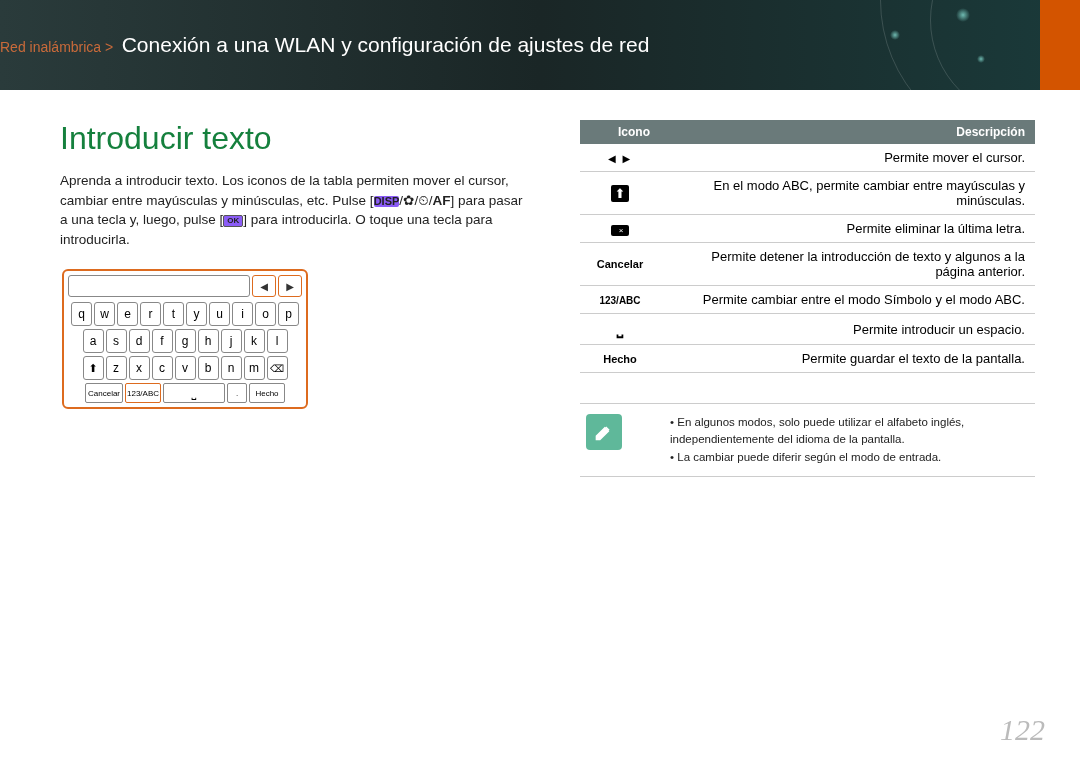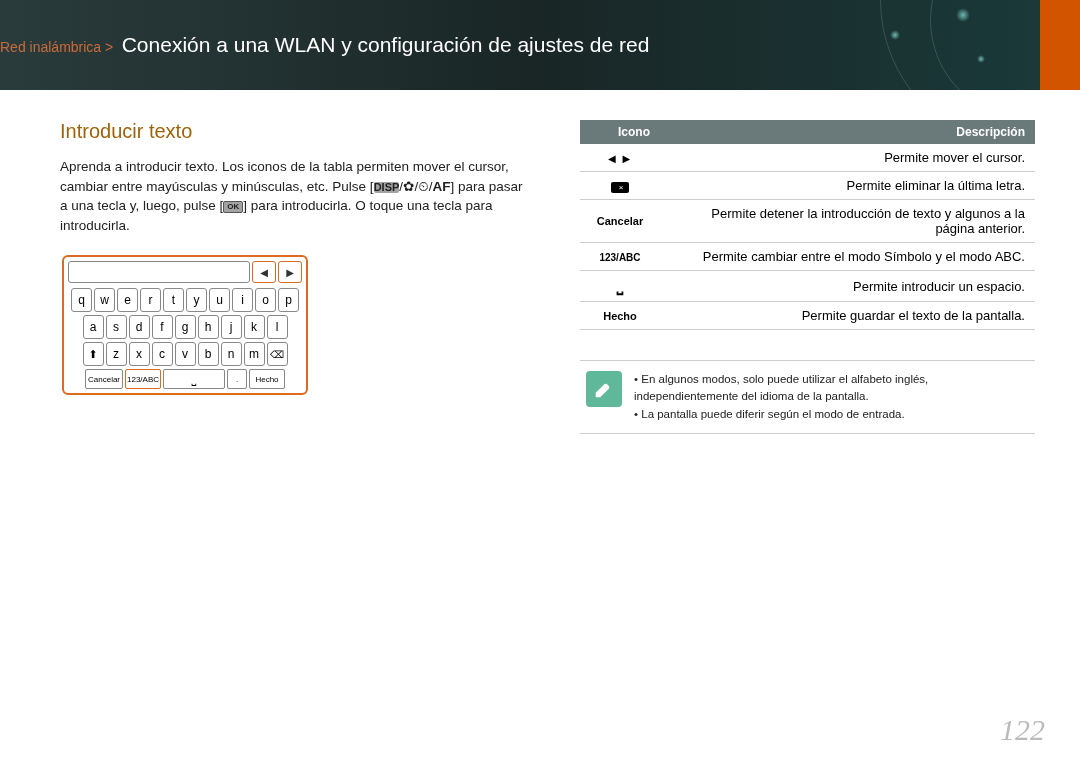--- a/index.html
+++ b/index.html
@@ -52,40 +52,40 @@
     font-weight: 300;
   }
   .content {
     display: flex;
     padding: 30px 45px 0 60px;
     gap: 50px;
   }
   .col-left { flex: 0 0 470px; }
   .col-right { flex: 1; }
   h2.section-title {
-    color: #a16207;
-    font-size: 20px;
+    color: #15803d;
+    font-size: 32px;
     font-weight: 400;
     margin-bottom: 14px;
   }
   .intro {
     font-size: 13.5px;
     line-height: 1.45;
     color: #222;
     margin-bottom: 20px;
   }
   .inline-icon {
     display: inline-block;
     vertical-align: middle;
     font-size: 11px;
     line-height: 1;
     padding: 1px 3px;
     border: 1px solid #555;
     border-radius: 2px;
-    background: #a3a3a3;
+    background: #8b5cf6;
     font-weight: bold;
   }
   .keyboard {
     border: 2px solid #dd6b1f;
     border-radius: 6px;
     width: 246px;
     padding: 4px;
     background: #fff;
     margin-left: 2px;
   }
@@ -199,20 +199,21 @@
     align-items: center;
     justify-content: center;
     flex-shrink: 0;
   }
   .note-icon svg { width: 20px; height: 20px; }
   .note-list {
     list-style: none;
     font-size: 11.5px;
     line-height: 1.5;
     color: #222;
+    margin-left: 36px;
   }
   .note-list li::before {
     content: "• ";
   }
   .page-num {
     position: absolute;
     bottom: 18px;
     right: 35px;
     font-size: 30px;
     font-style: italic;
@@ -299,20 +300,24 @@
           <th>Icono</th>
           <th>Descripción</th>
         </tr>
       </thead>
       <tbody>
         <tr>
           <td><span class="ico-arrows"></span></td>
           <td>Permite mover el cursor.</td>
         </tr>
         <tr>
+          <td><span class="ico-shift"></span></td>
+          <td>En el modo ABC, permite cambiar entre mayúsculas y minúsculas.</td>
+        </tr>
+        <tr>
           <td><span class="ico-back"></span></td>
           <td>Permite eliminar la última letra.</td>
         </tr>
         <tr>
           <td><span class="bold-sm">Cancelar</span></td>
           <td>Permite detener la introducción de texto y algunos a la página anterior.</td>
         </tr>
         <tr>
           <td><span class="mode-ico">123/ABC</span></td>
           <td>Permite cambiar entre el modo Símbolo y el modo ABC.</td>
@@ -330,19 +335,19 @@
 
     <div class="note-box">
       <div class="note-icon">
         <svg viewBox="0 0 24 24" fill="none" stroke="#fff" stroke-width="2">
           <path d="M3 17 L13 7 L17 11 L7 21 L3 21 Z" fill="#fff"></path>
           <path d="M14 6 L18 10"></path>
         </svg>
       </div>
       <ul class="note-list">
         <li>En algunos modos, solo puede utilizar el alfabeto inglés, independientemente del idioma de la pantalla.</li>
-        <li>La pantalla puede diferir según el modo de entrada.</li>
+        <li>La cambiar puede diferir según el modo de entrada.</li>
       </ul>
     </div>
   </div>
 </div>
 
 <div class="page-num">122</div>
 
 </body></html>

